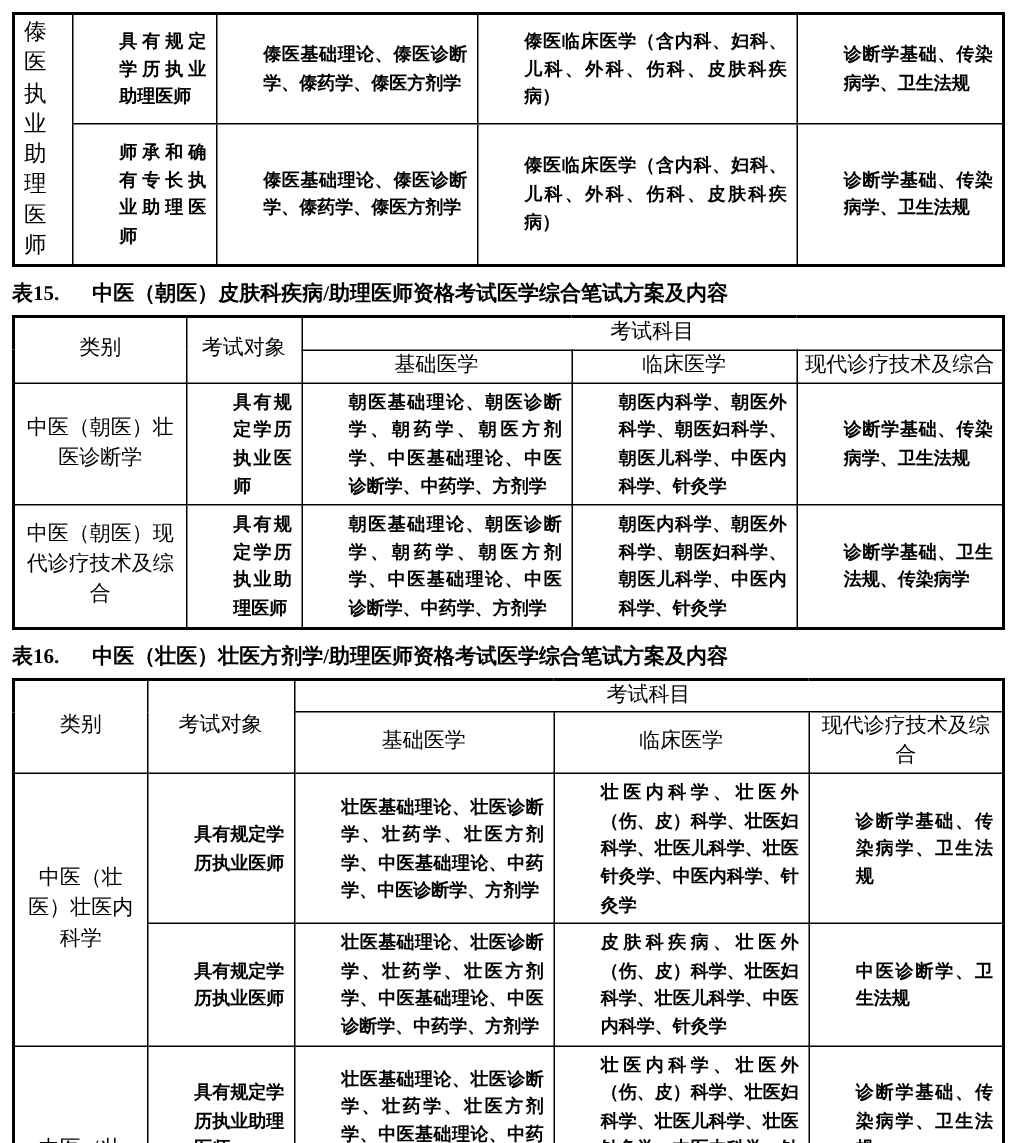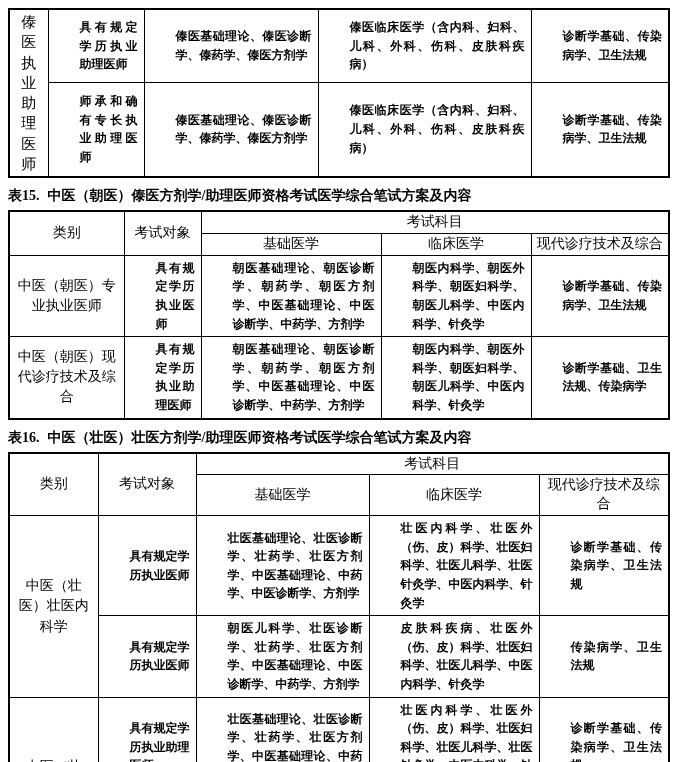--- a/index.html
+++ b/index.html
@@ -36,40 +36,39 @@
     padding: 1px 2px;
     line-height: 1.35;
   }
   .cat {
     text-align: center;
     font-size: 14px;
     line-height: 1.45;
     padding: 2px 4px;
   }
   .vcat {
-    text-align: center;
     font-size: 15px;
     line-height: 1.35;
     padding: 2px 6px;
   }
   .data {
     font-size: 12px;
     font-weight: bold;
     line-height: 1.55;
     text-align: justify;
     text-justify: inter-ideograph;
     padding-left: 31px;
   }
   .title {
     font-size: 14px;
     font-weight: bold;
     margin: 9px 0 5px 0;
     white-space: nowrap;
   }
-  .title .no { margin-right: 8px; }
+  .title .no { margin-right: 22px; }
   .frag-row  { height: 44px; }
   .t15-row   { height: 61px; }
   .t16-row   { height: 55px; }
   .h-top     { height: 22px; }
   .h-sub     { height: 21px; }
 </style>
 </head>
 <body>
 
 <table>
@@ -91,21 +90,21 @@
   <tr class="frag-row">
     <td class="data">师承和确有专长执业助理医师</td>
     <td class="data">傣医基础理论、傣医诊断学、傣药学、傣医方剂学</td>
     <td class="data">傣医临床医学（含内科、妇科、儿科、外科、伤科、皮肤科疾病）</td>
     <td class="data">诊断学基础、传染病学、卫生法规</td>
   </tr>
 </tbody>
   </table>
 
 <div class="title">
-  <span class="no">表15.</span><span>中医（朝医）傣医方剂学/助理医师资格考试医学综合笔试方案及内容</span>
+  <span class="no">表15.</span><span>中医（朝医）皮肤科疾病/助理医师资格考试医学综合笔试方案及内容</span>
 </div>
 <table>
   <colgroup>
     <col style="width:115px">
       <col style="width:77px">
       <col style="width:180px">
       <col style="width:150px">
       <col style="width:138px">
   </colgroup>
   <tbody>
@@ -113,21 +112,21 @@
     <td class="hdr" rowspan="2">类别</td>
     <td class="hdr" rowspan="2">考试对象</td>
     <td class="hdr" colspan="3">考试科目</td>
   </tr>
   <tr class="h-sub">
     <td class="hdr">基础医学</td>
     <td class="hdr">临床医学</td>
     <td class="hdr">现代诊疗技术及综合</td>
   </tr>
   <tr class="t15-row">
-    <td class="cat">中医（朝医）专业执业医师</td>
+    <td class="cat">中医（朝医）壮医诊断学</td>
     <td class="data">具有规定学历执业医师</td>
     <td class="data">朝医基础理论、朝医诊断学、朝药学、朝医方剂学、中医基础理论、中医诊断学、中药学、方剂学</td>
     <td class="data">朝医内科学、朝医外科学、朝医妇科学、朝医儿科学、中医内科学、针灸学</td>
     <td class="data">诊断学基础、传染病学、卫生法规</td>
   </tr>
   <tr class="t15-row">
     <td class="cat">中医（朝医）现代诊疗技术及综合</td>
     <td class="data">具有规定学历执业助理医师</td>
     <td class="data">朝医基础理论、朝医诊断学、朝药学、朝医方剂学、中医基础理论、中医诊断学、中药学、方剂学</td>
     <td class="data">朝医内科学、朝医外科学、朝医妇科学、朝医儿科学、中医内科学、针灸学</td>
@@ -160,23 +159,23 @@
   </tr>
   <tr class="t16-row">
     <td class="cat" rowspan="2">中医（壮医）壮医内科学</td>
     <td class="data">具有规定学历执业医师</td>
     <td class="data">壮医基础理论、壮医诊断学、壮药学、壮医方剂学、中医基础理论、中药学、中医诊断学、方剂学</td>
     <td class="data">壮医内科学、壮医外（伤、皮）科学、壮医妇科学、壮医儿科学、壮医针灸学、中医内科学、针灸学</td>
     <td class="data">诊断学基础、传染病学、卫生法规</td>
   </tr>
   <tr class="t16-row">
     <td class="data">具有规定学历执业医师</td>
-    <td class="data">朝医儿科学、壮医诊断学、壮药学、壮医方剂学、中医基础理论、中医诊断学、中药学、方剂学</td>
+    <td class="data">壮医基础理论、壮医诊断学、壮药学、壮医方剂学、中医基础理论、中医诊断学、中药学、方剂学</td>
     <td class="data">皮肤科疾病、壮医外（伤、皮）科学、壮医妇科学、壮医儿科学、中医内科学、针灸学</td>
-    <td class="data">传染病学、卫生法规</td>
+    <td class="data">中医诊断学、卫生法规</td>
   </tr>
   <tr class="t16-row">
     <td class="cat" rowspan="2">中医（壮医）专业执业助理医师</td>
     <td class="data">具有规定学历执业助理医师</td>
     <td class="data">壮医基础理论、壮医诊断学、壮药学、壮医方剂学、中医基础理论、中药学、中医诊断学、方剂学</td>
     <td class="data">壮医内科学、壮医外（伤、皮）科学、壮医妇科学、壮医儿科学、壮医针灸学、中医内科学、针灸学</td>
     <td class="data">诊断学基础、传染病学、卫生法规</td>
   </tr>
   <tr class="t16-row">
     <td class="data">师承和确有专长执业助理医师</td>

